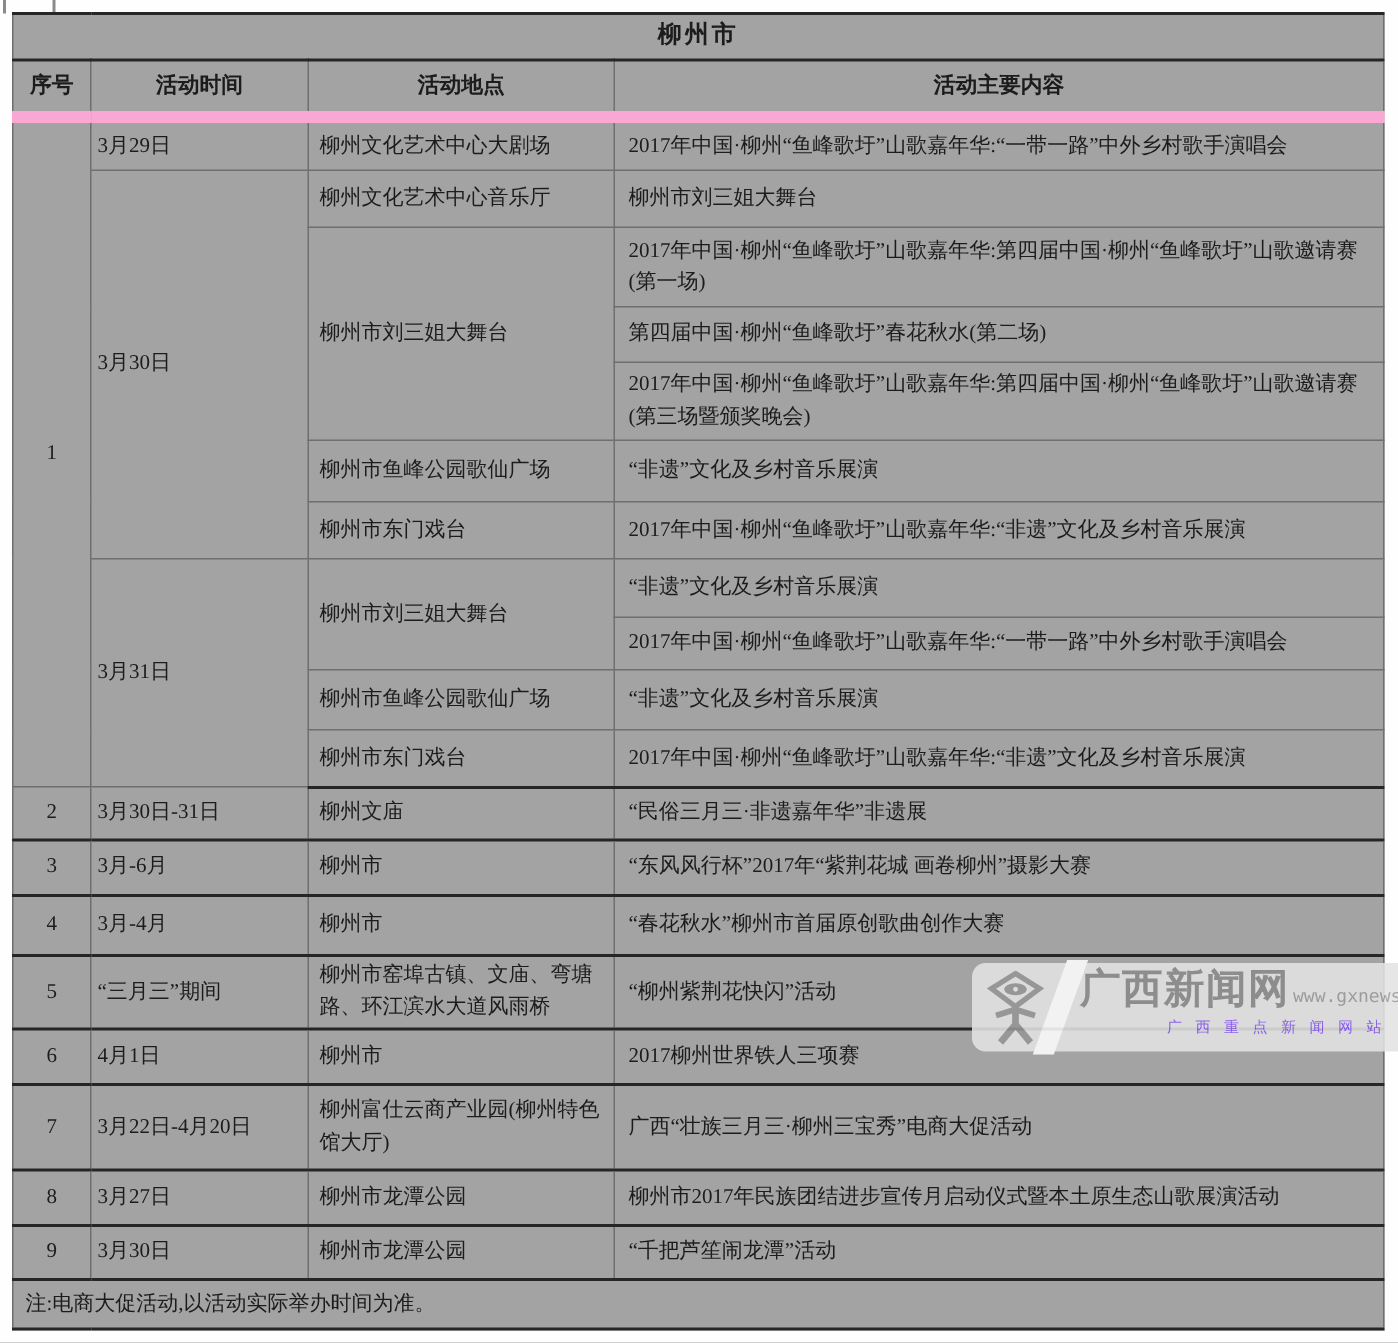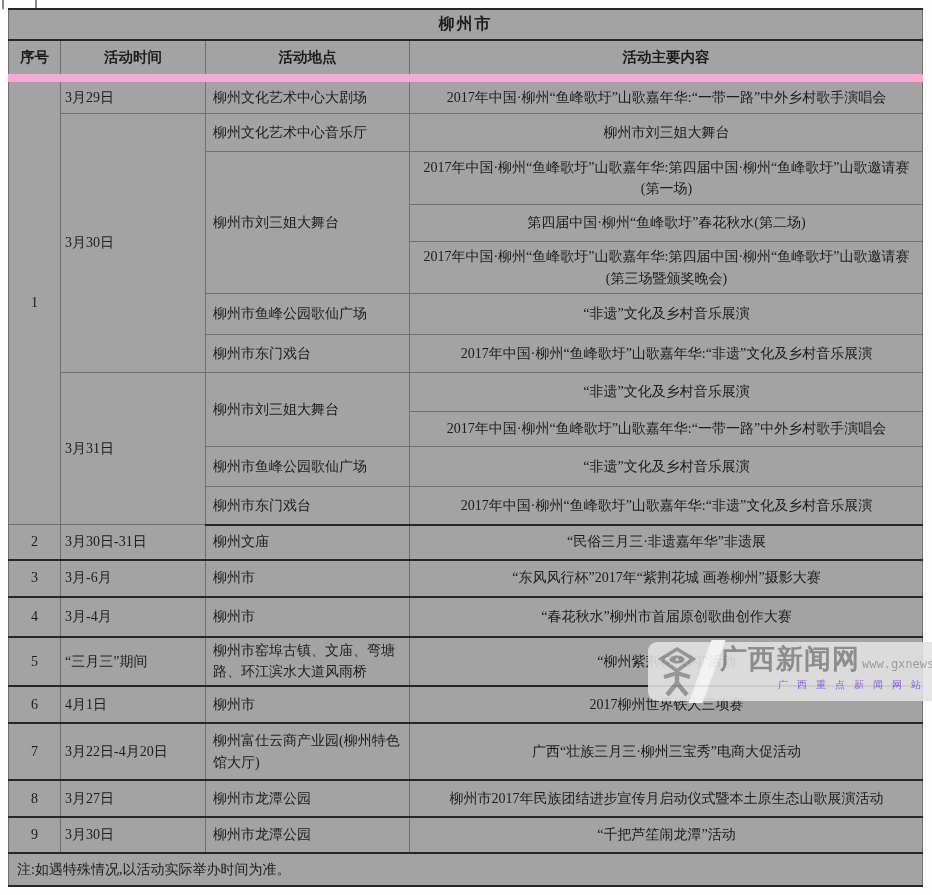--- a/index.html
+++ b/index.html
@@ -28,21 +28,21 @@
     border-top:2px solid #262626; border-bottom:2px solid #262626;
     text-align:center; font-weight:bold; font-size:16px; letter-spacing:2px;
   }
   tr.row-header > td {
     text-align:center; font-weight:bold; font-size:14.5px;
     border-bottom:8px solid #f9a8d4;
   }
   td.c-seq  { text-align:center; }
   td.c-time { text-align:left; }
   td.c-place { text-align:left; padding:2px 6px 2px 7px; }
-  td.c-content { text-align:center; padding:2px 8px 2px 9px; }
+  td.c-content { text-align:left; padding:2px 8px 2px 9px; }
   td.c-note { text-align:left; padding:2px 8px; border-bottom:2px solid #262626; }
 
   
   .watermark {
     position:absolute; left:648px; top:640px; width:284px; height:63px;
     opacity:0.88; pointer-events:none;text-align:right;
   }
   .wm-band {
     position:absolute; left:0; top:2px; right:0; bottom:2px;
     background:#e3e3e3; border-radius:9px 0 0 9px;
@@ -180,21 +180,21 @@
       <td class="c-content">柳州市2017年民族团结进步宣传月启动仪式暨本土原生态山歌展演活动</td>
     </tr>
     <tr class="g" style="height:36px">
       <td class="c-seq">9</td>
       <td class="c-time">3月30日</td>
       <td class="c-place">柳州市龙潭公园</td>
       <td class="c-content">“千把芦笙闹龙潭”活动</td>
     </tr>
 
     <tr style="height:33px">
-      <td class="c-note" colspan="4">注:如遇特殊情况,以活动实际举办时间为准。</td>
+      <td class="c-note" colspan="4">注:电商大促活动,以活动实际举办时间为准。</td>
     </tr>
   </tbody>
 </table>
 
 <div class="watermark">
   <div class="wm-band"></div>
   <div class="wm-slash"></div>
   <div class="wm-icon">
     <svg width="38" height="50" viewBox="0 0 38 50">
       <polygon points="19,2 35,12 19,24 3,12" fill="none" stroke="#969696" stroke-width="3.5"></polygon>

